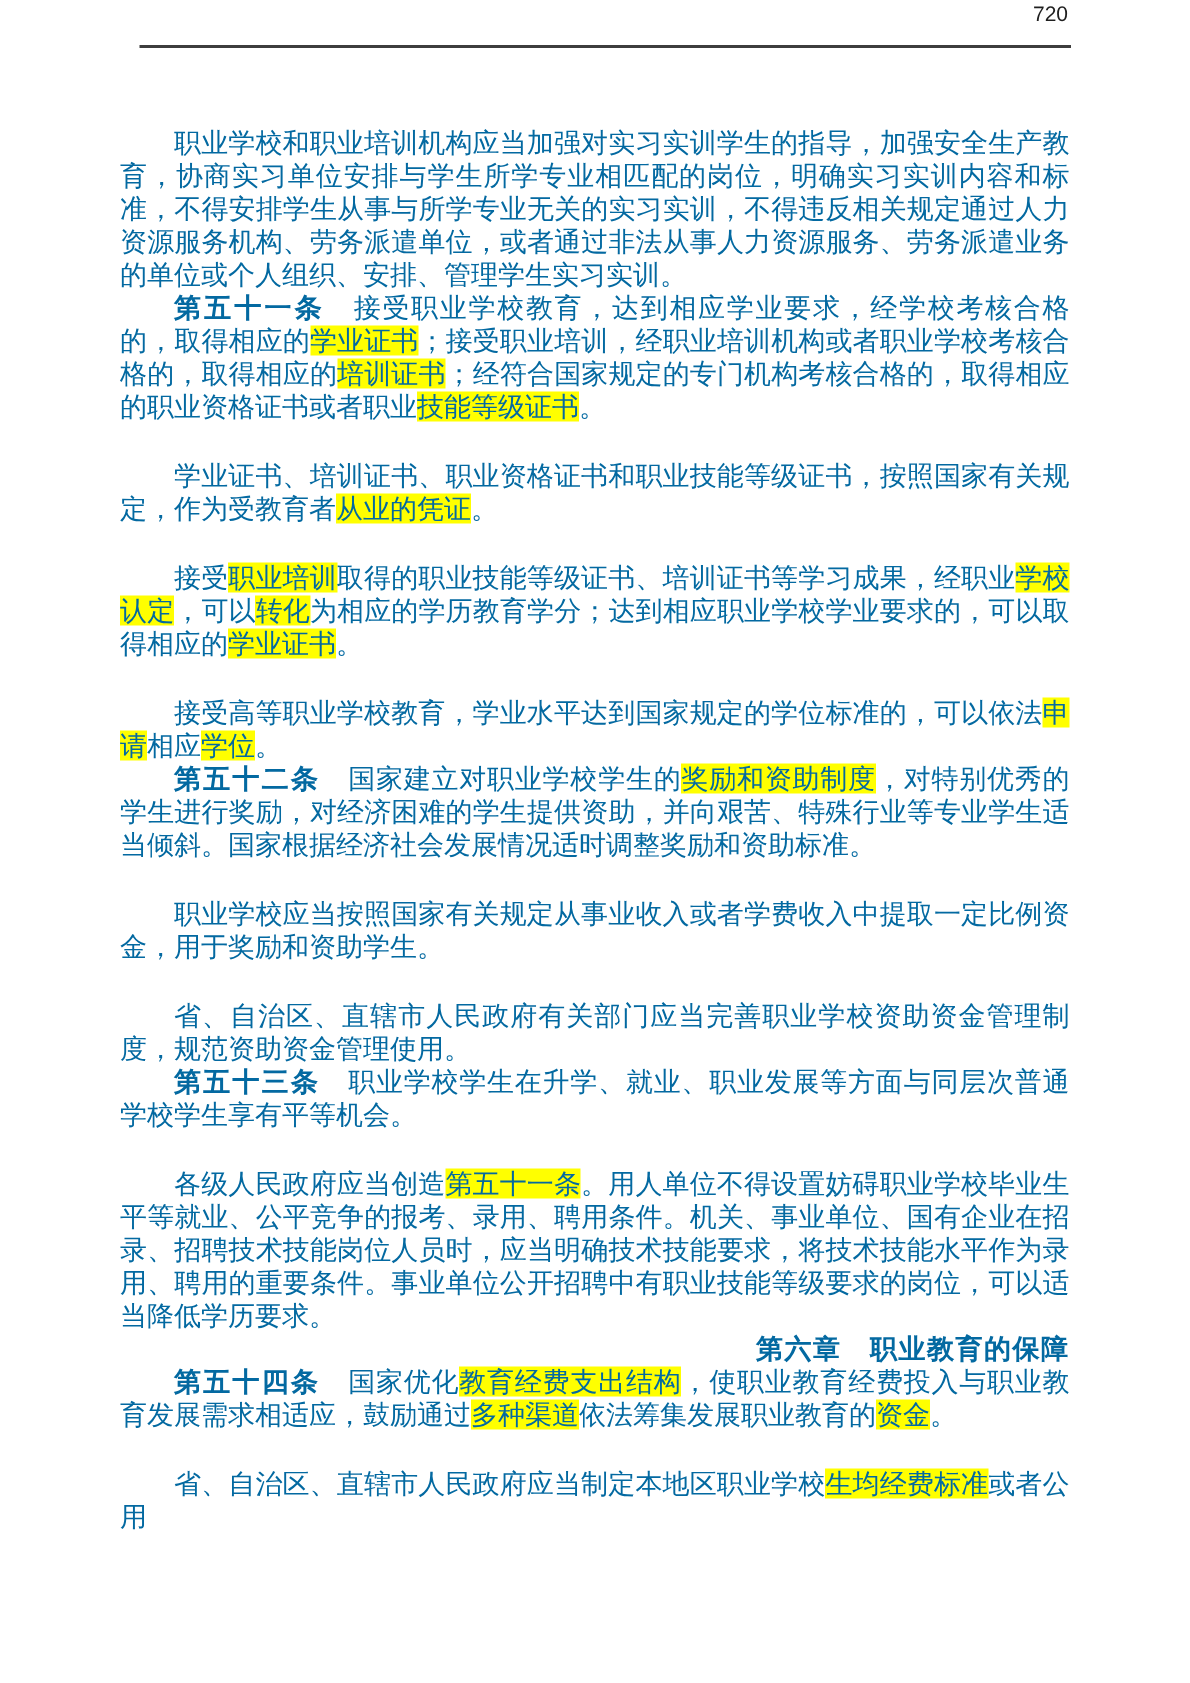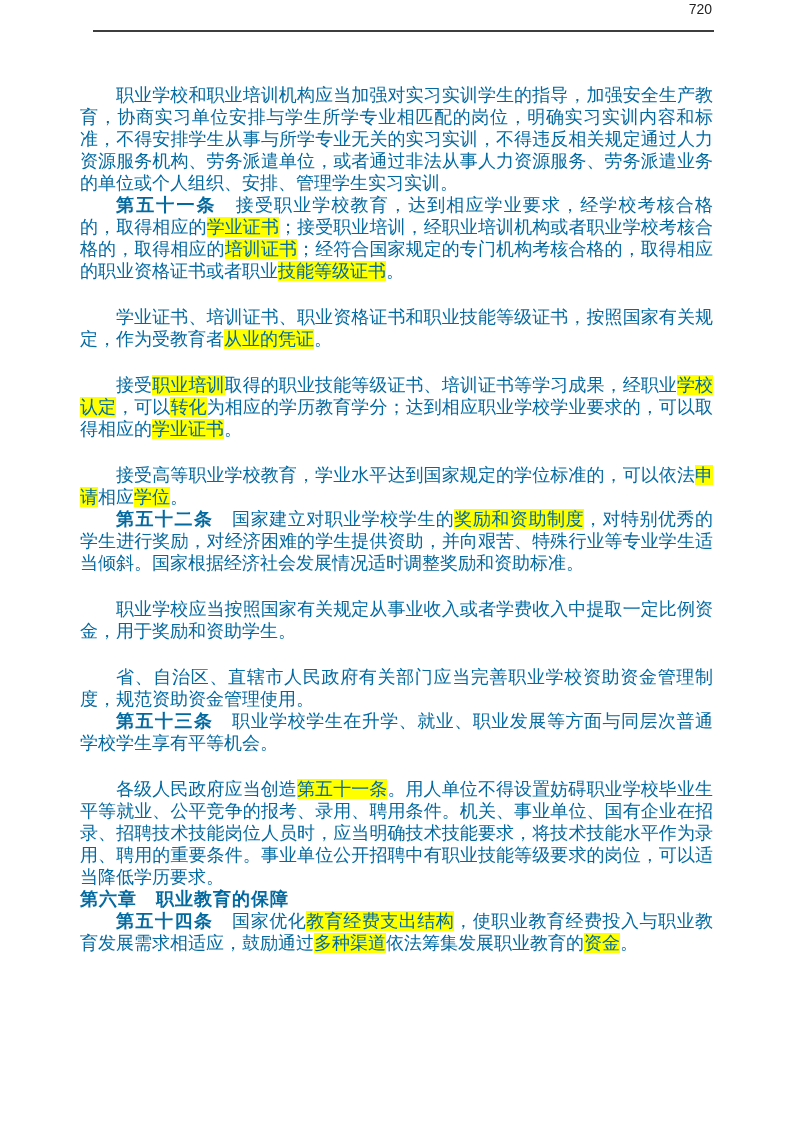--- a/index.html
+++ b/index.html
@@ -41,21 +41,21 @@
     font-size: 18px;
     line-height: 22px;
     color: #0369a1;
     text-align: justify;
     text-indent: 2em;
   }
   p.para.spaced {
     margin-top: 24px;
   }
   p.para.chapter-heading {
-    text-align: left;
+    text-align: right;
     text-indent: 0;
   }
   .b {
     font-weight: bold;
     font-family: Liberation Sans, sans-serif;
     letter-spacing: 1px;
   }
   .hl {
     background: var(--hl, #ffff00);
     font-family: Liberation Serif, serif;
@@ -74,13 +74,14 @@
     <p class="para spaced"><span>学业证书、培训证书、职业资格证书和职业技能等级证书，按照国家有关规定，作为受教育者</span><span class="hl">从业的凭证</span><span>。</span></p>
     <p class="para spaced"><span>接受</span><span class="hl">职业培训</span><span>取得的职业技能等级证书、培训证书等学习成果，经职业</span><span class="hl">学校认定</span><span>，可以</span><span class="hl">转化</span><span>为相应的学历教育学分；达到相应职业学校学业要求的，可以取得相应的</span><span class="hl">学业证书</span><span>。</span></p>
     <p class="para spaced"><span>接受高等职业学校教育，学业水平达到国家规定的学位标准的，可以依法</span><span class="hl">申请</span><span>相应</span><span class="hl">学位</span><span>。</span></p>
     <p class="para"><span class="b">第五十二条</span><span>　国家建立对职业学校学生的</span><span class="hl">奖励和资助制度</span><span>，对特别优秀的学生进行奖励，对经济困难的学生提供资助，并向艰苦、特殊行业等专业学生适当倾斜。国家根据经济社会发展情况适时调整奖励和资助标准。</span></p>
     <p class="para spaced"><span>职业学校应当按照国家有关规定从事业收入或者学费收入中提取一定比例资金，用于奖励和资助学生。</span></p>
     <p class="para spaced"><span>省、自治区、直辖市人民政府有关部门应当完善职业学校资助资金管理制度，规范资助资金管理使用。</span></p>
     <p class="para"><span class="b">第五十三条</span><span>　职业学校学生在升学、就业、职业发展等方面与同层次普通学校学生享有平等机会。</span></p>
     <p class="para spaced"><span>各级人民政府应当创造</span><span class="hl">第五十一条</span><span>。用人单位不得设置妨碍职业学校毕业生平等就业、公平竞争的报考、录用、聘用条件。机关、事业单位、国有企业在招录、招聘技术技能岗位人员时，应当明确技术技能要求，将技术技能水平作为录用、聘用的重要条件。事业单位公开招聘中有职业技能等级要求的岗位，可以适当降低学历要求。</span></p>
     <p class="para chapter-heading"><span class="b">第六章　职业教育的保障</span></p>
     <p class="para"><span class="b">第五十四条</span><span>　国家优化</span><span class="hl">教育经费支出结构</span><span>，使职业教育经费投入与职业教育发展需求相适应，鼓励通过</span><span class="hl">多种渠道</span><span>依法筹集发展职业教育的</span><span class="hl">资金</span><span>。</span></p>
+    <p class="para spaced"><span>省、自治区、直辖市人民政府应当制定本地区职业学校</span><span class="hl">生均经费标准</span><span>或者公用</span></p>
   </div>
 
 </body></html>

